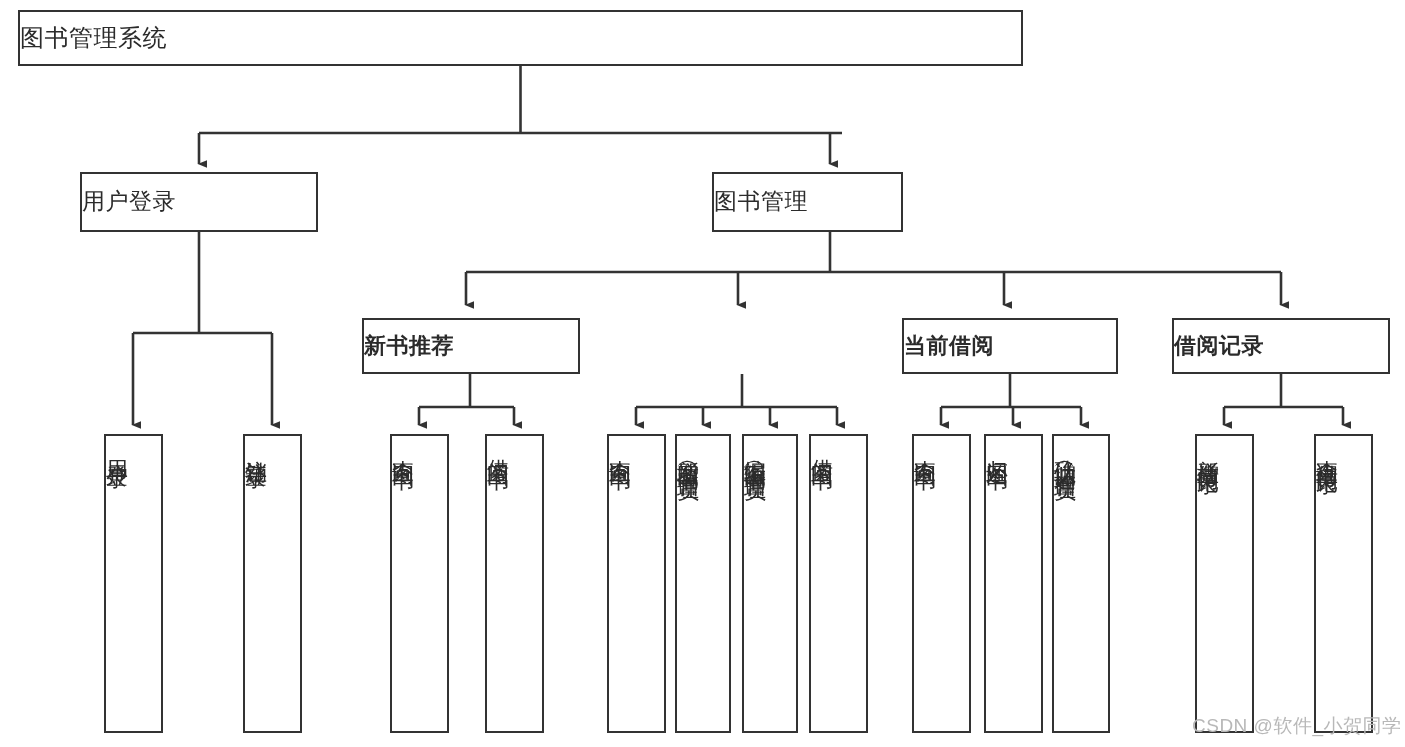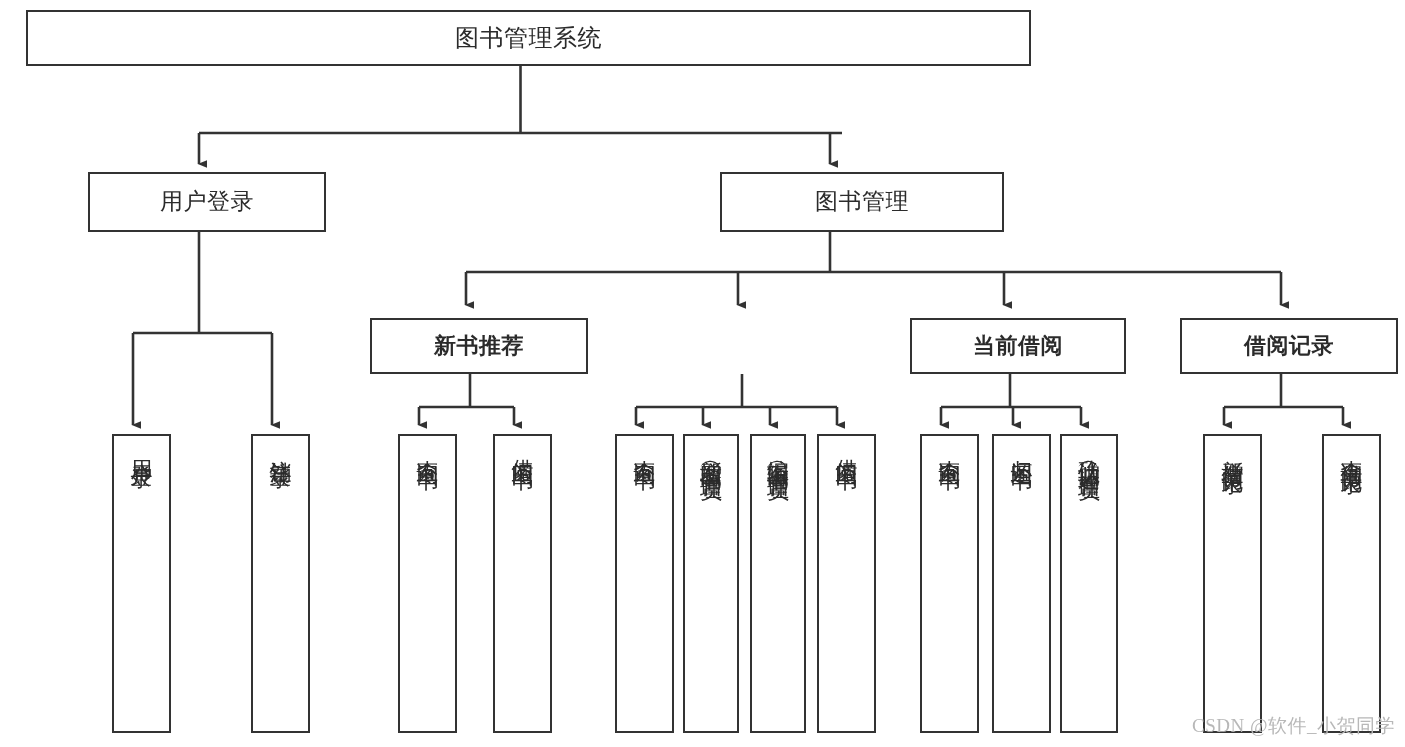--- a/index.html
+++ b/index.html
@@ -27,23 +27,22 @@
     height: 747px;
     display: block;
   }
   .node-box {
     position: absolute;
     box-sizing: border-box;
     background: #ffffff;
     border: 2px solid #333333;
     display: flex;
     align-items: center;
-    justify-content: center;
+    justify-content: flex-start;
     overflow: hidden;
-    margin-left: 8px;
   }
   .node-label {
     color: #2b2b2b;
     font-family: "Liberation Sans", "DejaVu Sans", sans-serif;
     line-height: 1.18;
     letter-spacing: 0.5px;
     white-space: nowrap;
   }
   .node-root .node-label { font-size: 24px; }
   .node-level1 .node-label { font-size: 23px; }
@@ -57,21 +56,21 @@
     writing-mode: vertical-rl;
     text-orientation: upright;
     letter-spacing: 3px;
     line-height: 1;
     text-align: left;
   }
   .watermark {
     position: absolute;
     color: #b8b8b8;
     font-size: 19px;
-    font-family: Liberation Serif, serif;
+    font-family: Liberation Sans, sans-serif;
     white-space: nowrap;
     pointer-events: none;
     letter-spacing: 0.5px;
   }
 </style>
 </head>
 <body>
 
 <div id="diagram-root">
 
@@ -128,21 +127,21 @@
   </svg>
 
   <div class="node-box node-root" style="left:18px; top:10px; width:1005px; height:56px;">
     <span class="node-label">图书管理系统</span>
   </div>
 
   <div class="node-box node-level1" style="left:80px; top:172px; width:238px; height:60px;">
     <span class="node-label">用户登录</span>
   </div>
 
-  <div class="node-box node-level1" style="left:712px; top:172px; width:284px; height:60px;">
+  <div class="node-box node-level1" style="left:712px; top:172px; width:191px; height:60px;">
     <span class="node-label">图书管理</span>
   </div>
 
   <div class="node-box node-level2" style="left:362px; top:318px; width:218px; height:56px;">
     <span class="node-label">新书推荐</span>
   </div>
 
 
   <div class="node-box node-level2" style="left:1172px; top:318px; width:218px; height:56px;">
     <span class="node-label">借阅记录</span>

